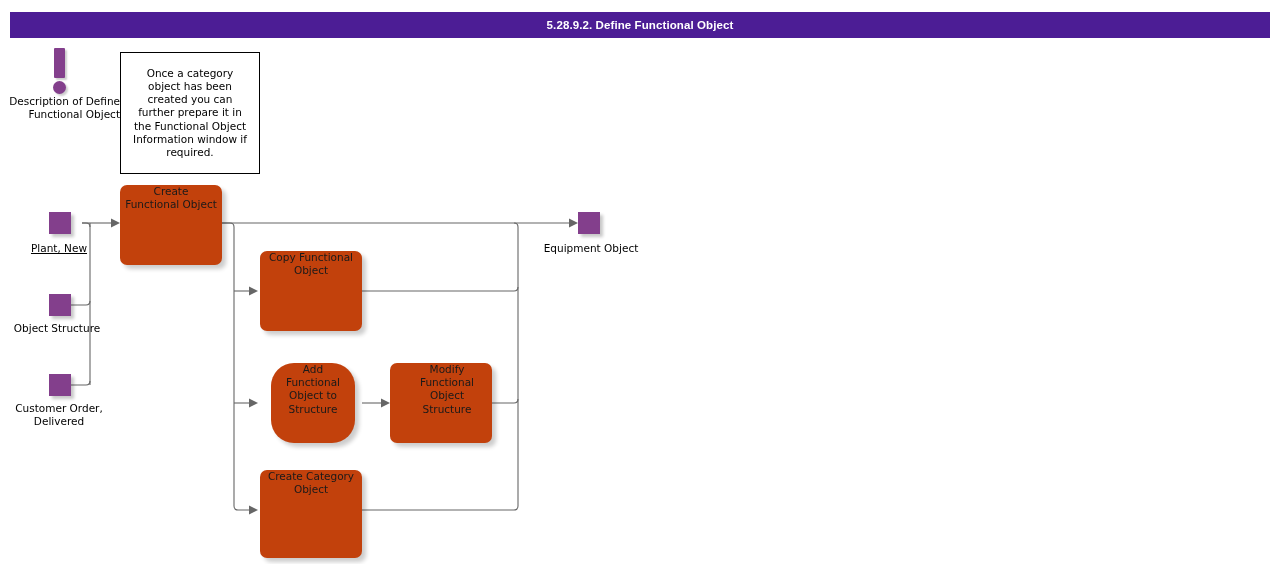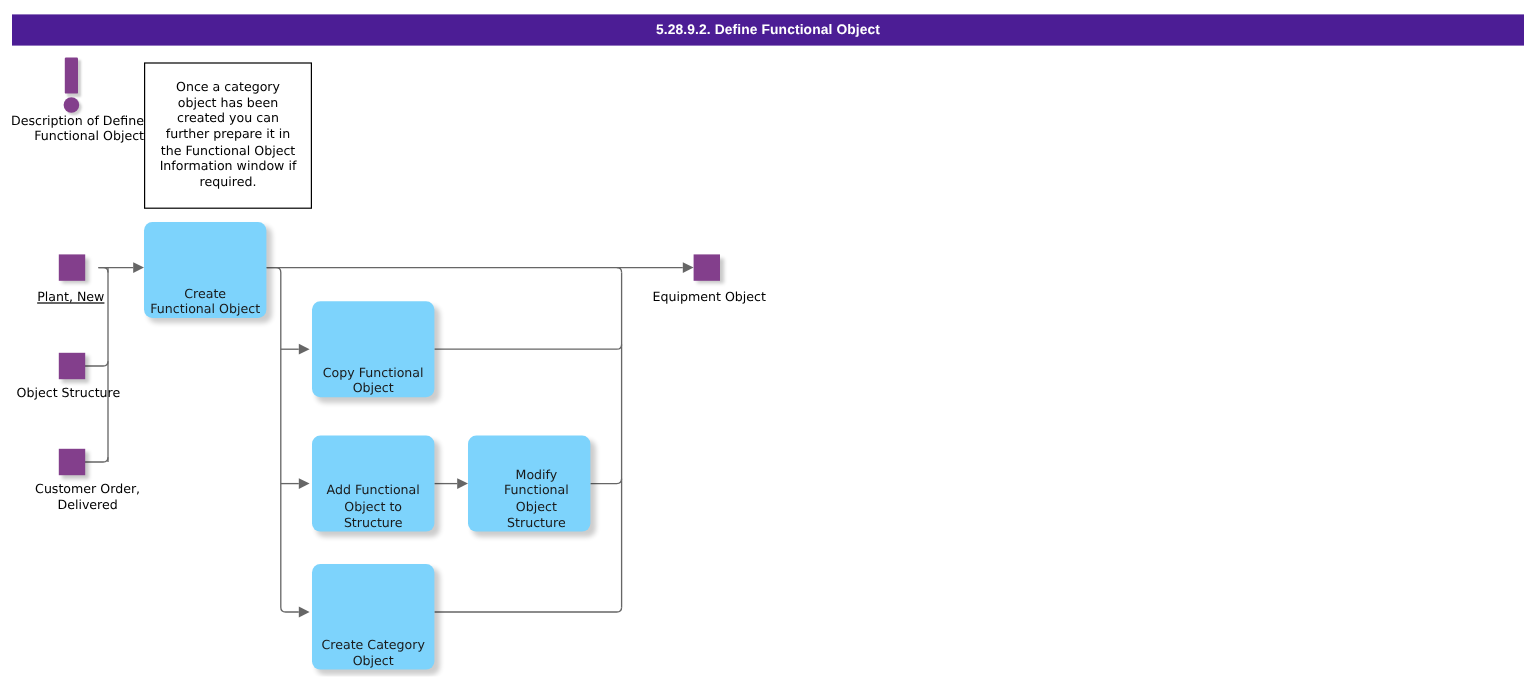--- a/index.html
+++ b/index.html
@@ -115,25 +115,25 @@
     width: 120px;
     text-align: center;
     font-size: 10.5px;
     line-height: 13px;
     color: #000000;
   }
 
   
   .proc {
     position: absolute;
-    background: #7dd3fc;
+    background: #c2410c;
     border-radius: 7px;
     box-shadow: 4px 4px 4px rgba(0,0,0,0.20);
     display: flex;
-    align-items: flex-end;
+    align-items: flex-start;
     justify-content: center;
     box-sizing: border-box;
   }
   .proc-label {
     font-size: 10.5px;
     line-height: 13.2px;
     color: #1a1a1a;
     text-align: center;
     padding: 0 5px;
   }
@@ -215,34 +215,34 @@
     <div class="note-text">Once a category object has been created you can further prepare it in the Functional Object Information window if required.</div>
   </div>
 
   <div class="term" style="left:49px; top:212px;"></div>
   <div class="term-label" style="left:-1px; top:242px;text-decoration:underline;">Plant, New</div>
 
   <div class="term" style="left:49px; top:294px;"></div>
   <div class="term-label" style="left:-3px; top:322px;">Object Structure</div>
 
   <div class="term" style="left:49px; top:374px;"></div>
-  <div class="term-label" style="left:-1px; top:402px;padding-left:14px;">Customer Order, Delivered</div>
+  <div class="term-label" style="left:-1px; top:402px;">Customer Order, Delivered</div>
 
   <div class="term" style="left:578px; top:212px;"></div>
   <div class="term-label" style="left:531px; top:242px;">Equipment Object</div>
 
   <div class="proc" style="left:120px; top:185px; width:102px; height:80px;">
     <div class="proc-label">Create Functional Object</div>
   </div>
 
   <div class="proc" style="left:260px; top:251px; width:102px; height:80px;">
     <div class="proc-label">Copy Functional Object</div>
   </div>
 
-  <div class="proc" style="left:260px; top:363px; width:102px; height:80px;">
+  <div class="proc" style="left:271px; top:363px; width:84px; height:80px;border-radius:23px;">
     <div class="proc-label">Add Functional Object to Structure</div>
   </div>
 
   <div class="proc" style="left:390px; top:363px; width:102px; height:80px;padding-left:12px;">
     <div class="proc-label">Modify Functional Object Structure</div>
   </div>
 
   <div class="proc" style="left:260px; top:470px; width:102px; height:88px;">
     <div class="proc-label">Create Category Object</div>
   </div>

